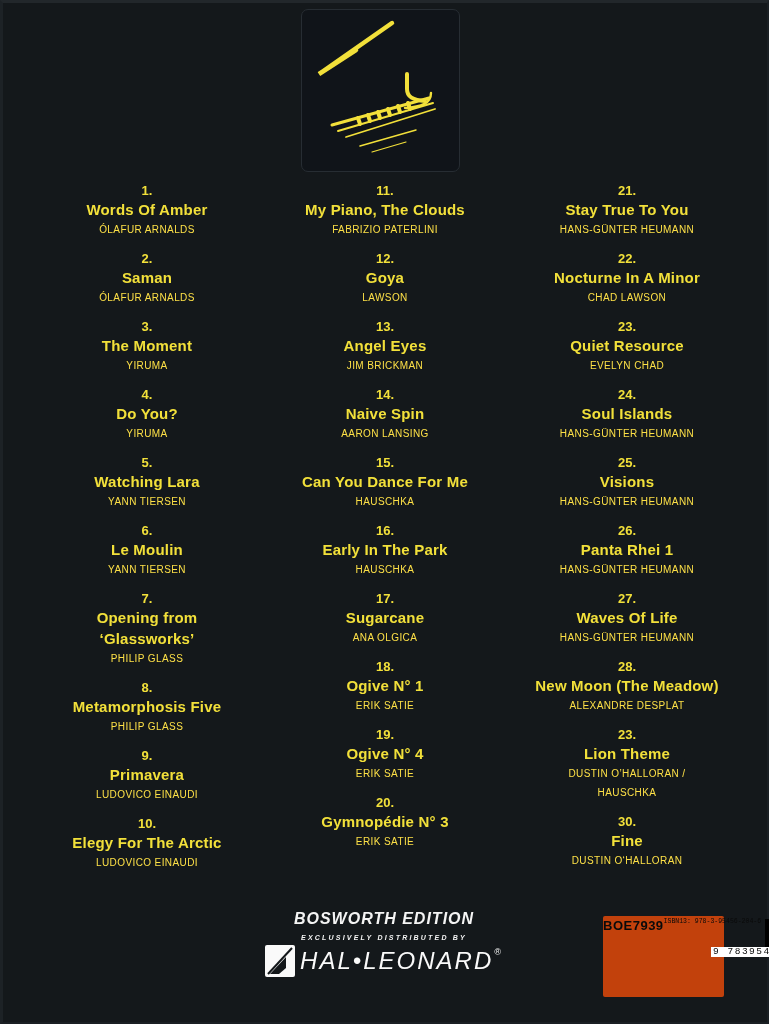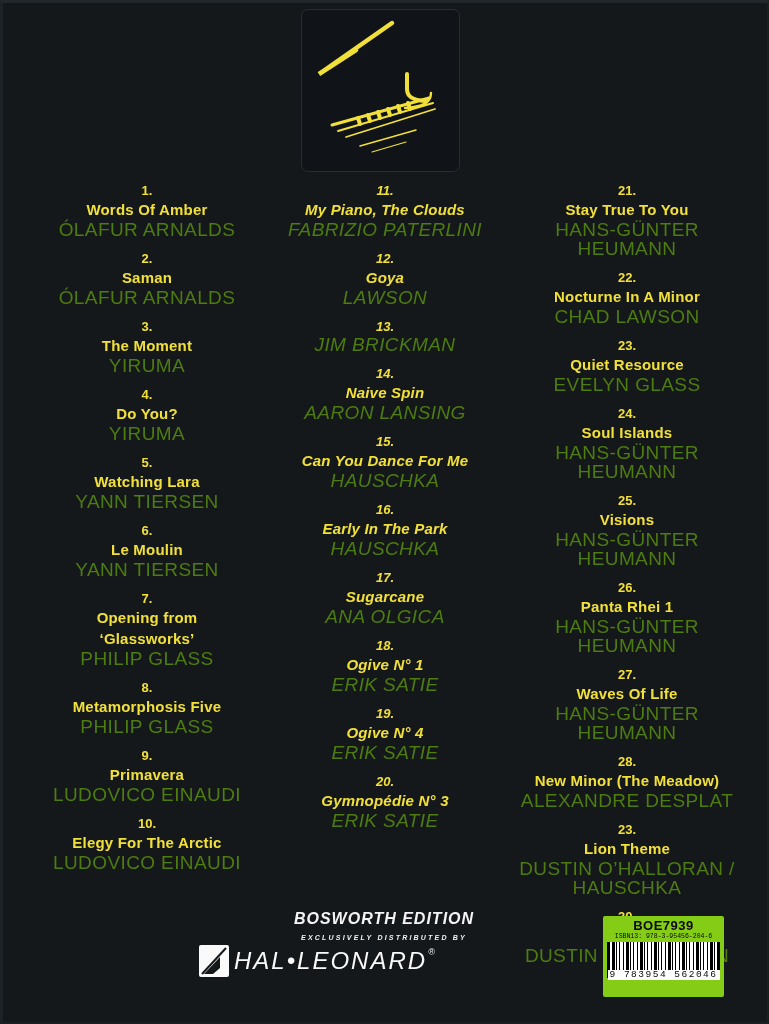--- a/index.html
+++ b/index.html
@@ -16,53 +16,53 @@
   }
   
   .logo-box{
     position:absolute;left:301px;top:9px;width:157px;height:161px;
     background:#101419;border:1px solid #272d33;border-radius:7px;
     display:flex;align-items:center;justify-content:center;
   }
   
   .track-col{position:absolute;top:182px;text-align:center;}
   .col-1{left:28px;width:238px;}
-  .col-2{left:266px;width:238px;font-style:italic;}
+  .col-2{left:266px;width:238px;}
   .col-3{left:506px;width:242px;}
   .track-entry{margin-bottom:11px;}
   .track-number{
     color:var(--accent,#f2e03a);font-weight:bold;
     font-size:13px;line-height:17px;
   }
   .track-title{
     color:var(--accent,#f2e03a);font-weight:bold;
     font-size:15px;line-height:21px;white-space:pre-line;letter-spacing:.2px;
   }
   .track-composer{
-    color:#4d7c0f;font-size:19px;line-height:19px;
+    color:#fde047;font-size:10px;line-height:19px;
     white-space:pre-line;letter-spacing:.4px;
   }
   
   .footer{
     position:absolute;left:199px;top:910px;width:370px;text-align:center;color:#f4f4f4;font-style:italic;
   }
   .edition{font-size:16px;font-weight:bold;letter-spacing:1px;line-height:18px;}
   .distribution{font-size:7px;font-weight:bold;letter-spacing:2.2px;line-height:9px;margin-top:5px;}
-  .hl-lockup{margin-top:3px;display:flex;align-items:center;justify-content:flex-start;gap:5px;}
+  .hl-lockup{margin-top:3px;display:flex;align-items:center;justify-content:center;gap:5px;}
   .hl-icon{width:30px;height:32px;flex:0 0 auto;}
   .hl-wordmark{
     font-size:24px;font-weight:400;letter-spacing:2px;color:#fafafa;line-height:30px;
     display:inline-flex;align-items:flex-start;
   }
   .hl-reg{font-size:9px;line-height:9px;margin-top:2px;margin-left:1px;}
   
   .barcode-label{
     position:absolute;left:603px;top:916px;width:121px;height:81px;
-    background:#84cc16;border-radius:2px;color:#0a0a0a;
-    display:flex;flex-direction:column;align-items:stretch;padding-top:2px;box-sizing:border-box;
+    background:#c2410c;border-radius:2px;color:#0a0a0a;
+    display:flex;flex-direction:row;align-items:stretch;padding-top:2px;box-sizing:border-box;
   }
   .catalog{font-size:13px;font-weight:bold;text-align:center;line-height:15px;letter-spacing:.5px;}
   .isbn{
     font-family:"Liberation Mono","DejaVu Sans Mono",monospace;
     font-size:6.5px;line-height:8px;text-align:center;letter-spacing:0;white-space:nowrap;
   }
   .bars{
     height:36px;margin:1px 4px 0 4px;position:relative;
     background:
       repeating-linear-gradient(90deg,
@@ -175,20 +175,21 @@
   </div>
 
   <div class="track-entry">
     <div class="track-number">12.</div>
     <div class="track-title">Goya</div>
     <div class="track-composer">LAWSON</div>
   </div>
 
   <div class="track-entry">
     <div class="track-number">13.</div>
+    <div class="track-title">Angel Eyes</div>
     <div class="track-composer">JIM BRICKMAN</div>
   </div>
 
   <div class="track-entry">
     <div class="track-number">14.</div>
     <div class="track-title">Naive Spin</div>
     <div class="track-composer">AARON LANSING</div>
   </div>
 
   <div class="track-entry">
@@ -236,21 +237,21 @@
 
   <div class="track-entry">
     <div class="track-number">22.</div>
     <div class="track-title">Nocturne In A Minor</div>
     <div class="track-composer">CHAD LAWSON</div>
   </div>
 
   <div class="track-entry">
     <div class="track-number">23.</div>
     <div class="track-title">Quiet Resource</div>
-    <div class="track-composer">EVELYN GLASS</div>
+    <div class="track-composer">EVELYN CHAD</div>
   </div>
 
   <div class="track-entry">
     <div class="track-number">24.</div>
     <div class="track-title">Soul Islands</div>
     <div class="track-composer">HANS-GÜNTER HEUMANN</div>
   </div>
 
   <div class="track-entry">
     <div class="track-number">25.</div>
@@ -265,21 +266,21 @@
   </div>
 
   <div class="track-entry">
     <div class="track-number">27.</div>
     <div class="track-title">Waves Of Life</div>
     <div class="track-composer">HANS-GÜNTER HEUMANN</div>
   </div>
 
   <div class="track-entry">
     <div class="track-number">28.</div>
-    <div class="track-title">New Minor (The Meadow)</div>
+    <div class="track-title">New Moon (The Meadow)</div>
     <div class="track-composer">ALEXANDRE DESPLAT</div>
   </div>
 
   <div class="track-entry">
     <div class="track-number">23.</div>
     <div class="track-title">Lion Theme</div>
     <div class="track-composer">DUSTIN O’HALLORAN /
 HAUSCHKA</div>
   </div>
 

